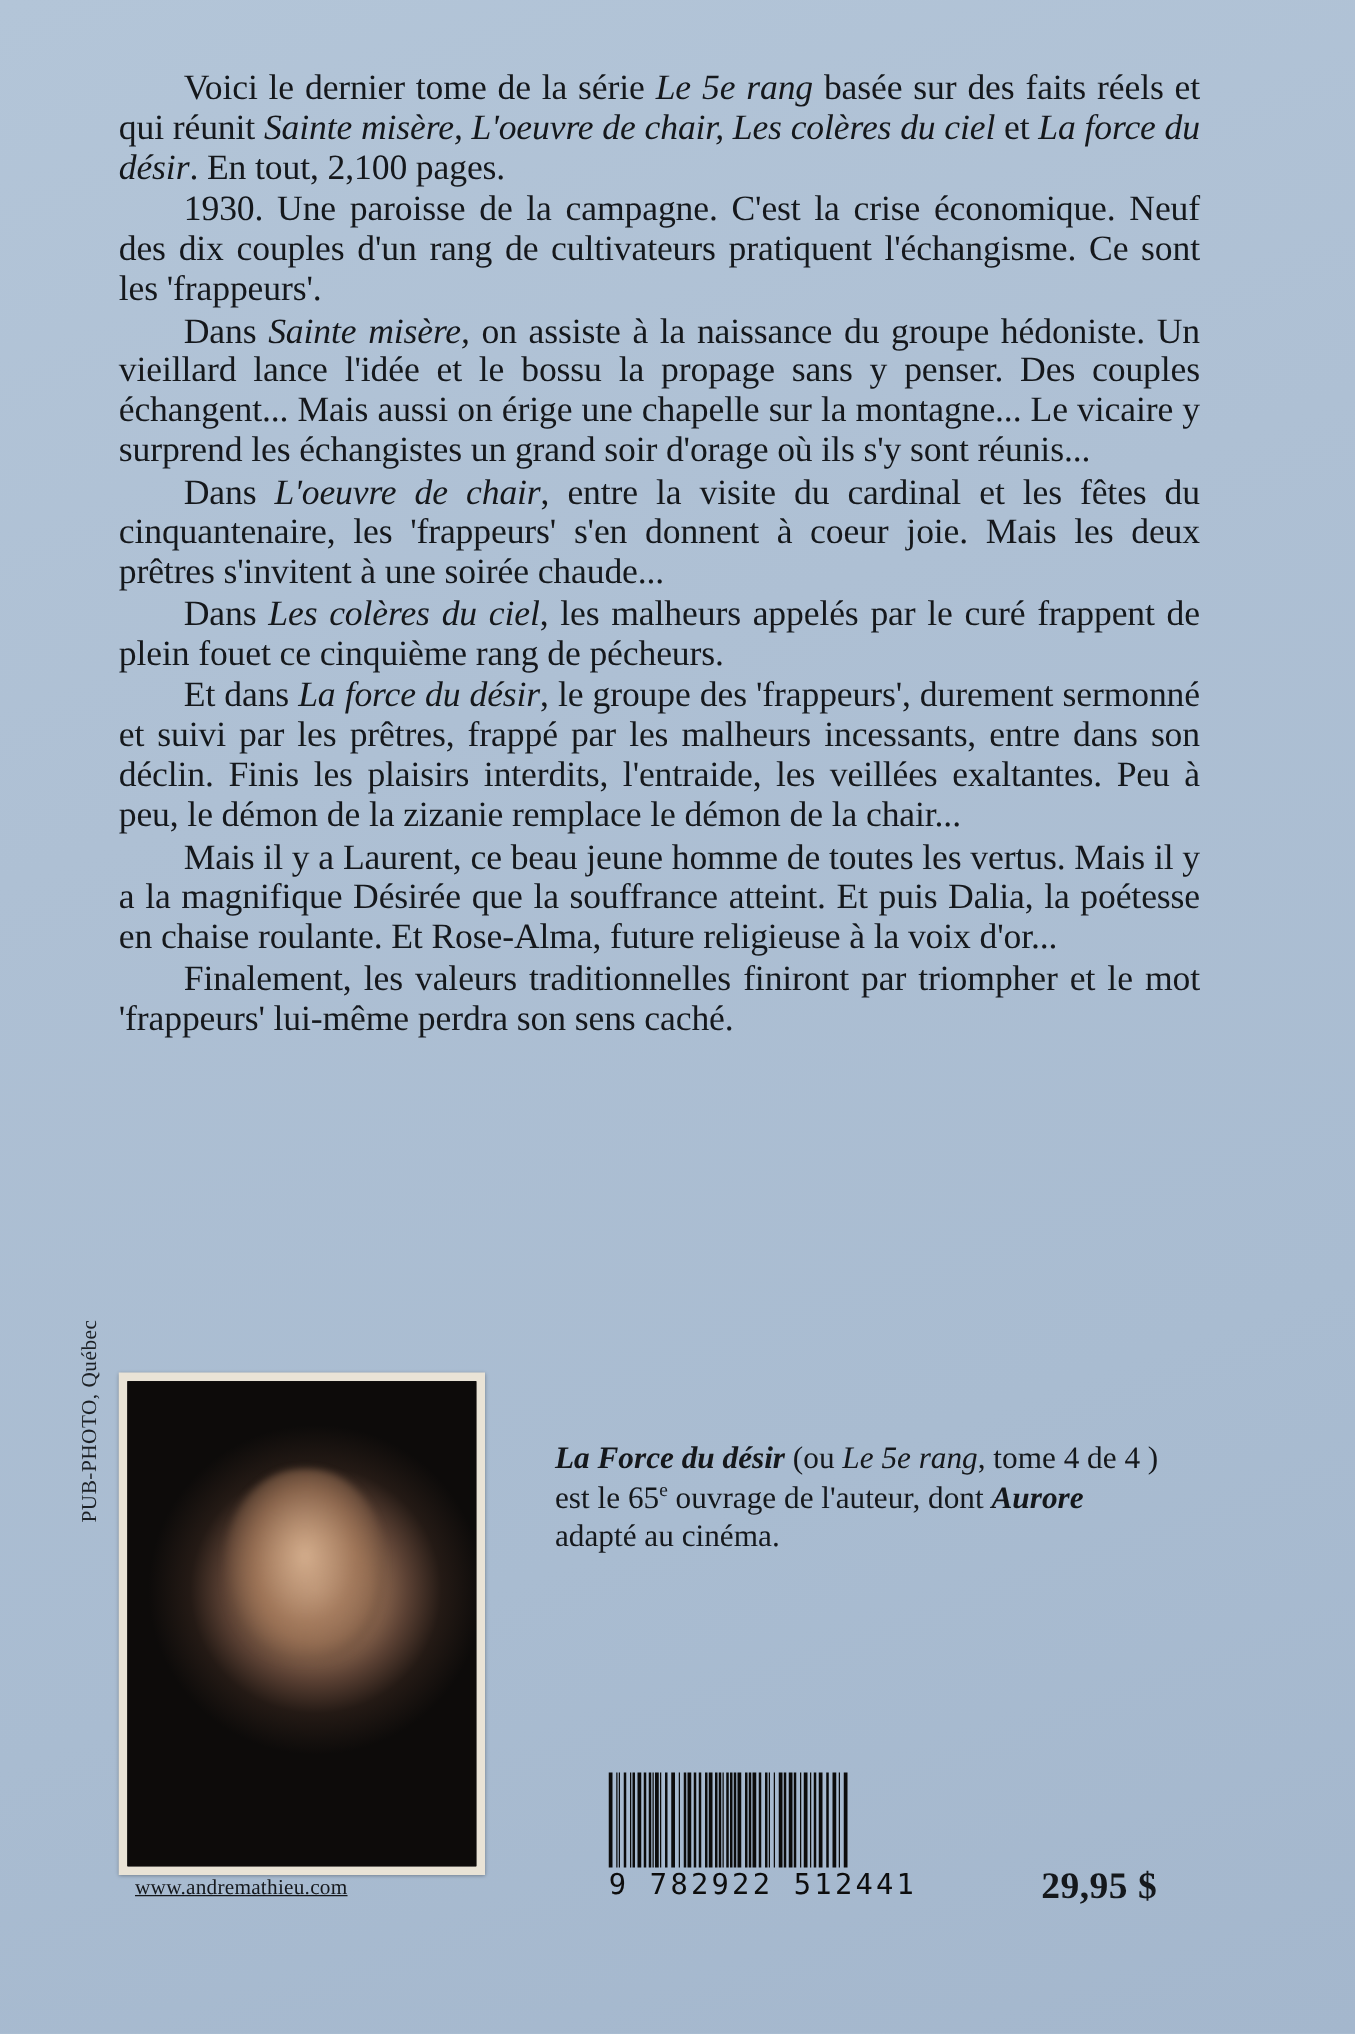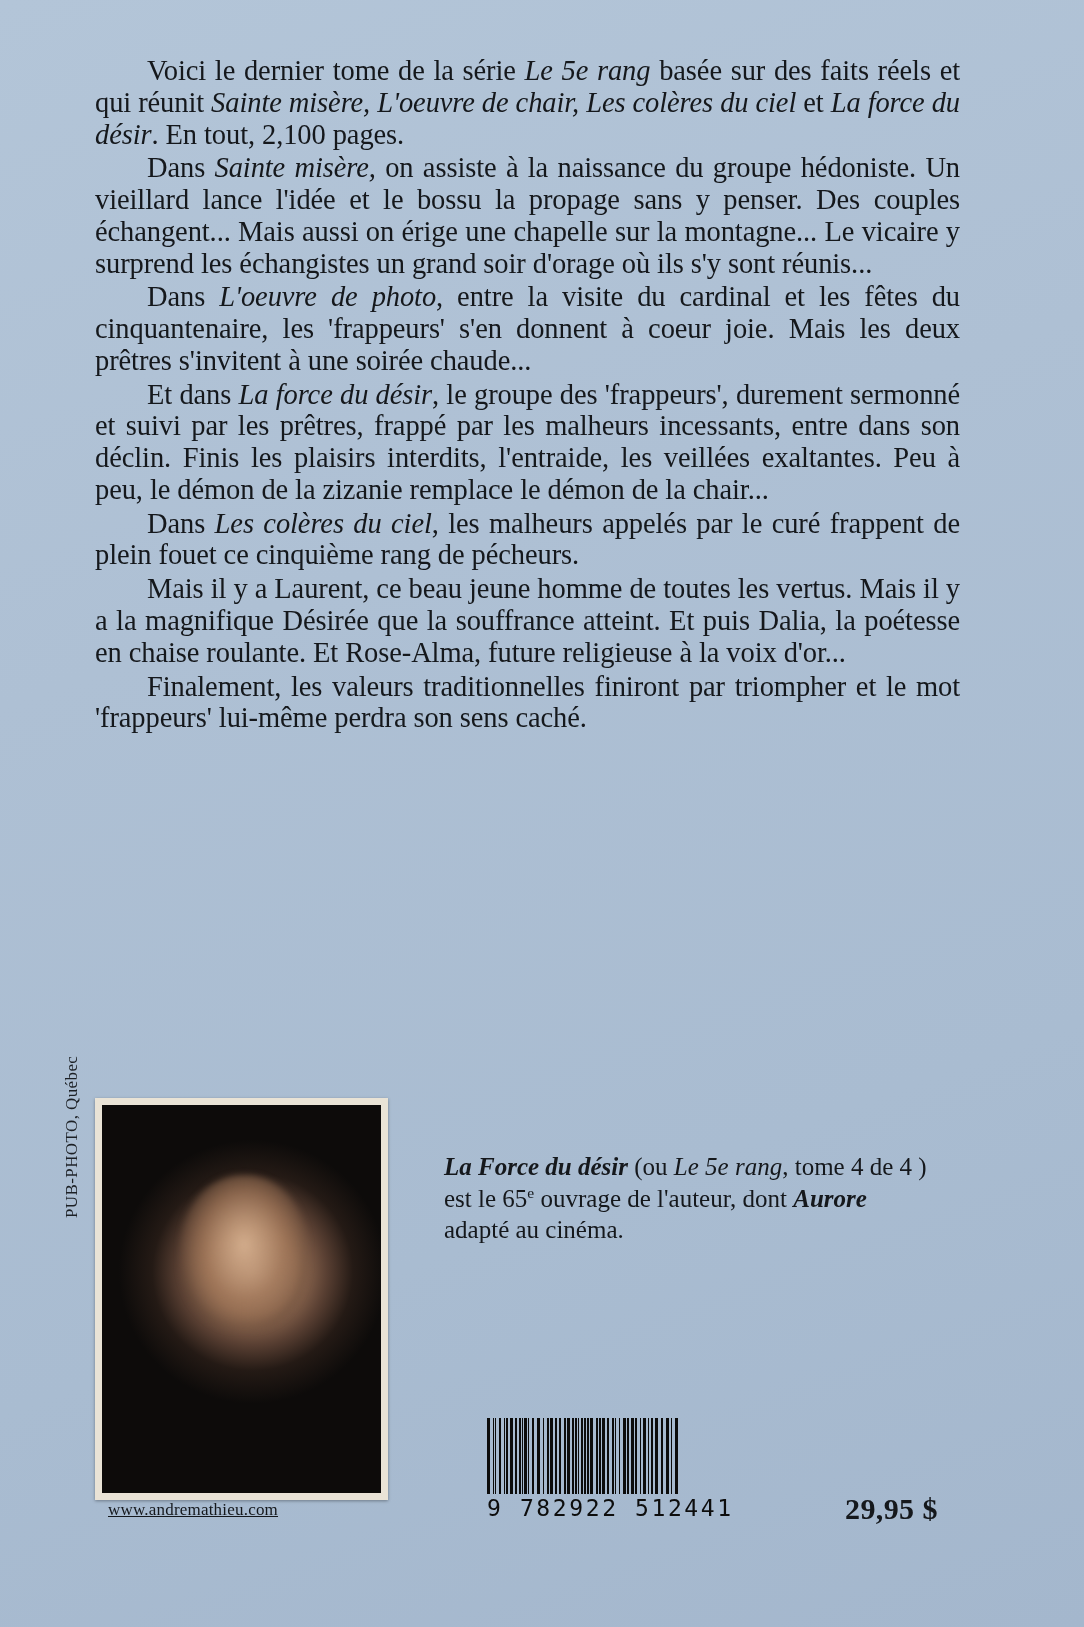--- a/index.html
+++ b/index.html
@@ -145,38 +145,38 @@
     color: #0d0d0d;
     white-space: nowrap;
   }
   .price {
     position: absolute;
     left: 833px;
     top: 1492px;
     font-size: 30px;
     font-weight: bold;
     letter-spacing: 0.4px;
-    margin-left: 12px;
   }
   sup {
     font-size: 0.62em;
     vertical-align: super;
   }
 </style>
 </head>
 <body>
 
 <div class="page">
 
   <div class="blurb">
     <p>Voici le dernier tome de la série <em class="it">Le 5e rang</em> basée sur des faits réels et qui réunit <em class="it">Sainte misère, L'oeuvre de chair, Les colères du ciel</em> et <em class="it">La force du désir</em>. En tout, 2,100 pages.</p>
+    <p>1930. Une paroisse de la campagne. C'est la crise économique. Neuf des dix couples d'un rang de cultivateurs pratiquent l'échangisme. Ce sont les 'frappeurs'.</p>
     <p>Dans <em class="it">Sainte misère,</em> on assiste à la naissance du groupe hédoniste. Un vieillard lance l'idée et le bossu la propage sans y penser. Des couples échangent... Mais aussi on érige une chapelle sur la montagne... Le vicaire y surprend les échangistes un grand soir d'orage où ils s'y sont réunis...</p>
-    <p>Dans <em class="it">L'oeuvre de photo</em>, entre la visite du cardinal et les fêtes du cinquantenaire, les 'frappeurs' s'en donnent à coeur joie. Mais les deux prêtres s'invitent à une soirée chaude...</p>
+    <p>Dans <em class="it">L'oeuvre de chair</em>, entre la visite du cardinal et les fêtes du cinquantenaire, les 'frappeurs' s'en donnent à coeur joie. Mais les deux prêtres s'invitent à une soirée chaude...</p>
+    <p>Dans <em class="it">Les colères du ciel</em>, les malheurs appelés par le curé frappent de plein fouet ce cinquième rang de pécheurs.</p>
     <p>Et dans <em class="it">La force du désir</em>, le groupe des 'frappeurs', durement sermonné et suivi par les prêtres, frappé par les malheurs incessants, entre dans son déclin. Finis les plaisirs interdits, l'entraide, les veillées exaltantes. Peu à peu, le démon de la zizanie remplace le démon de la chair...</p>
-    <p>Dans <em class="it">Les colères du ciel</em>, les malheurs appelés par le curé frappent de plein fouet ce cinquième rang de pécheurs.</p>
     <p>Mais il y a Laurent, ce beau jeune homme de toutes les vertus. Mais il y a la magnifique Désirée que la souffrance atteint. Et puis Dalia, la poétesse en chaise roulante. Et Rose-Alma, future religieuse à la voix d'or...</p>
     <p>Finalement, les valeurs traditionnelles finiront par triompher et le mot 'frappeurs' lui-même perdra son sens caché.</p>
   </div>
 
   <div class="photo-frame">
     <div class="photo"></div>
   </div>
 
   <div class="photo-credit">PUB-PHOTO, Québec</div>
 

